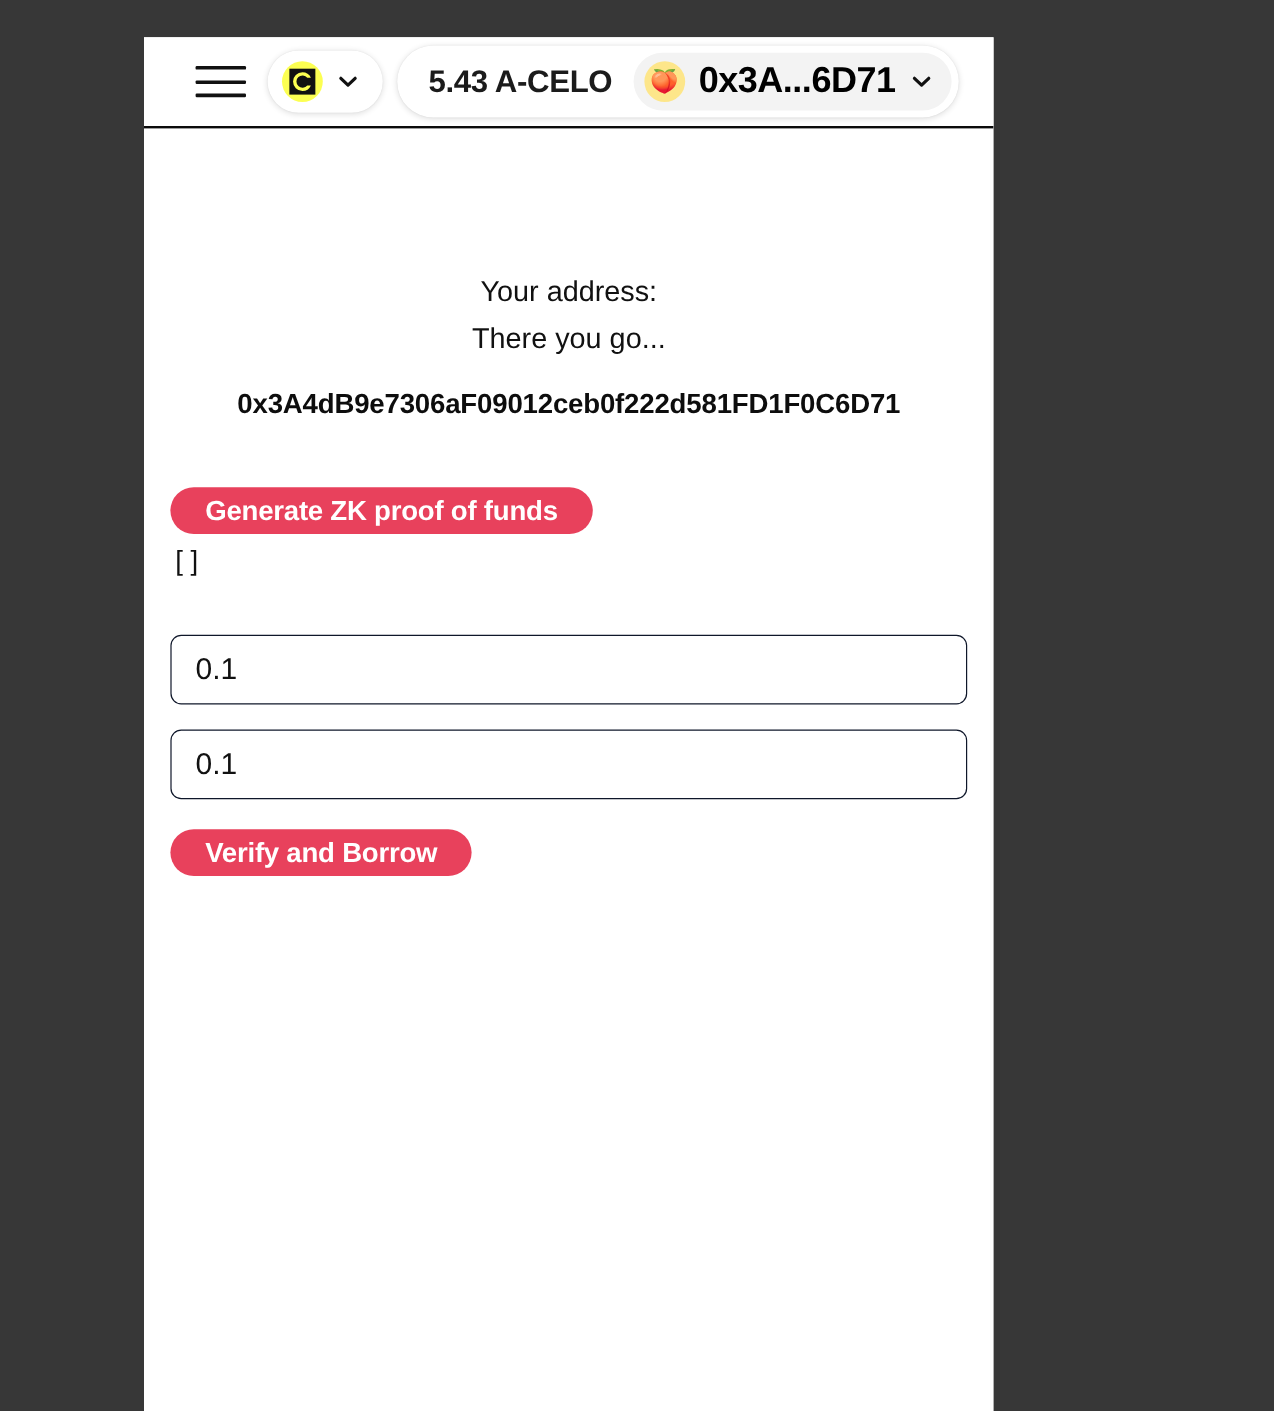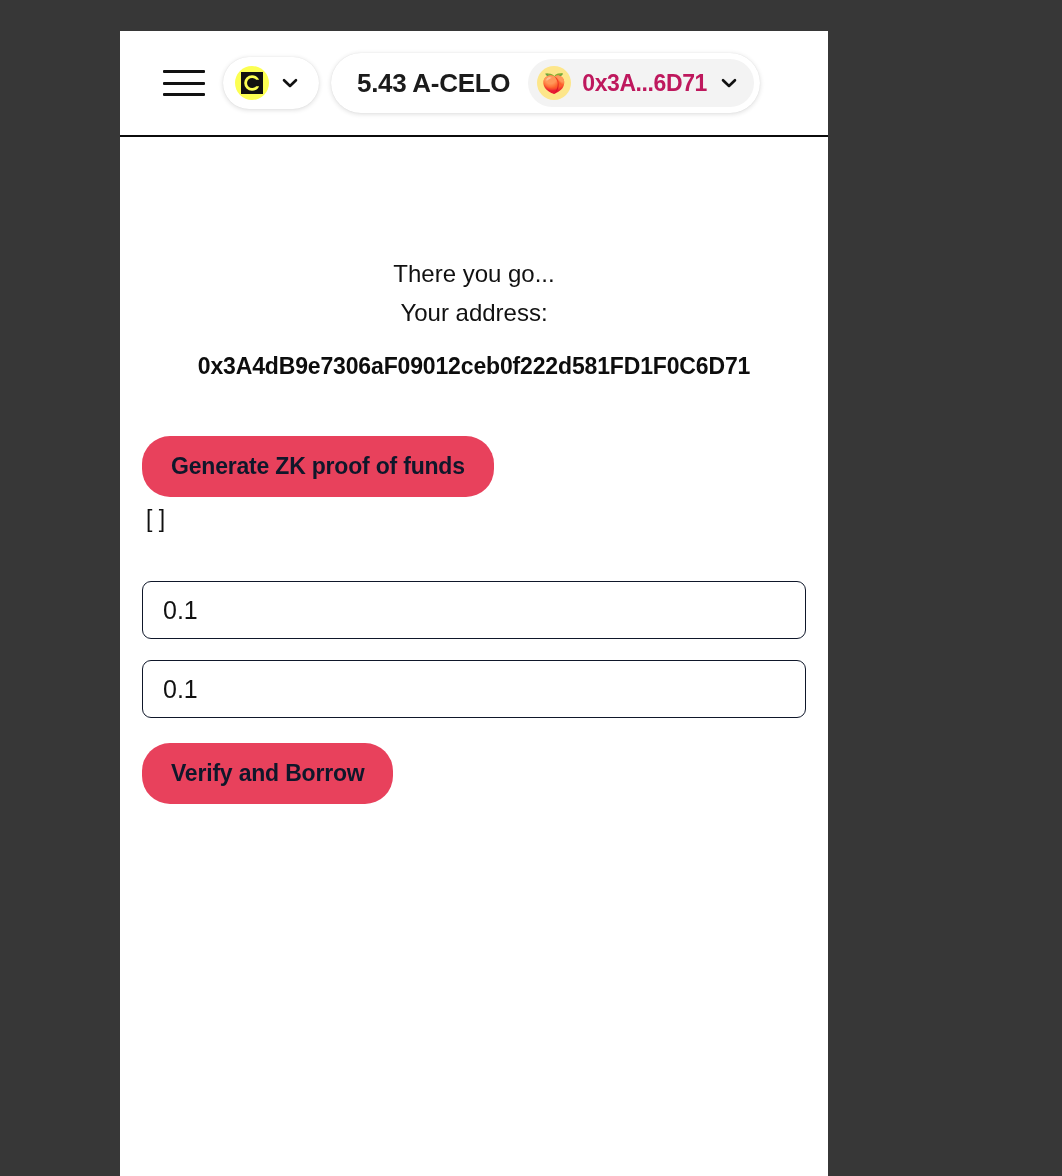--- a/index.html
+++ b/index.html
@@ -21,21 +21,21 @@
     top: 31px;
     width: 708px;
     height: 1145px;
     background: #ffffff;
     overflow: hidden;
   }
 
   
   #app-header {
     position: relative;
-    height: 106px;
+    height: 76px;
     box-sizing: border-box;
     border-bottom: 2px solid #0b0b0b;
     display: flex;
     align-items: center;
     padding: 0 16px;
     background: #ffffff;
   }
 
   .hamburger {
     width: 42px;
@@ -124,23 +124,23 @@
     border-radius: 50%;
     background: #FDE68A;
     display: flex;
     align-items: center;
     justify-content: center;
     font-size: 19px;
     line-height: 1;
     flex: 0 0 auto;
   }
   #address-short {
-    font-size: 23px;
-    font-weight: bold;
-    color: #be185d;
+    font-size: 30px;
+    font-weight: bold;
+    color: #000000;
     letter-spacing: -0.4px;
     white-space: nowrap;
   }
 
   
   #main {
     padding: 0 22px;
     box-sizing: border-box;
   }
 
@@ -158,28 +158,28 @@
     font-weight: bold;
     color: #0d0d0d;
     letter-spacing: -0.15px;
     margin-top: 17px;
     line-height: 34px;
   }
 
   .pill-btn {
     display: inline-block;
     background: #E8415C;
-    color: #0f172a;
+    color: #ffffff;
     border: none;
     border-radius: 28px;
     font-family: "Liberation Sans", sans-serif;
     font-size: 23px;
     font-weight: bold;
     letter-spacing: -0.2px;
-    padding: 17px 29px;
+    padding: 6px 29px;
     cursor: pointer;
   }
 
   #generate-row { margin-top: 53px; }
 
   #proof-output {
     font-size: 23px;
     color: #111111;
     margin-top: 8px;
     margin-left: 4px;
@@ -243,22 +243,22 @@
           </svg>
         </span>
       </div>
     </div>
 
   </div>
 
   <div id="main">
 
     <div id="intro-block">
+      <div class="intro-line">Your address:</div>
       <div class="intro-line">There you go...</div>
-      <div class="intro-line">Your address:</div>
       <div id="wallet-address">0x3A4dB9e7306aF09012ceb0f222d581FD1F0C6D71</div>
     </div>
 
     <div id="generate-row">
       <button class="pill-btn">Generate ZK proof of funds</button>
     </div>
 
     <div id="proof-output">[ ]</div>
 
     <div id="input-collateral-wrap">

